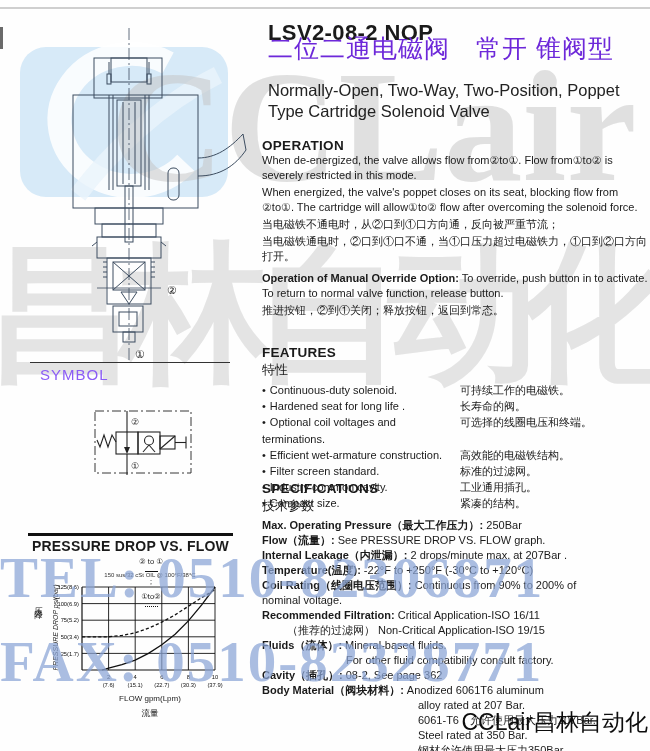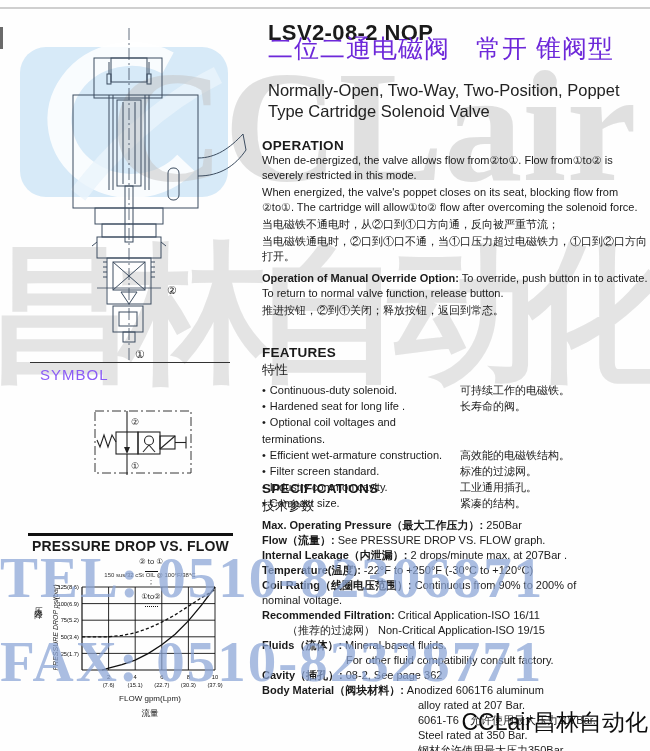--- a/index.html
+++ b/index.html
@@ -96,20 +96,21 @@
     <div class="feat-row">
       <span class="feat-en"><span class="bullet">•</span><span>Continuous-duty solenoid.</span></span>
         <span>可持续工作的电磁铁。</span>
       </div>
     <div class="feat-row">
       <span class="feat-en"><span class="bullet">•</span><span>Hardened seat for long life .</span></span>
         <span>长寿命的阀。</span>
       </div>
     <div class="feat-row">
       <span class="feat-en"><span class="bullet">•</span><span>Optional coil voltages and terminations.</span></span>
+        <span>可选择的线圈电压和终端。</span>
       </div>
     <div class="feat-row">
       <span class="feat-en"><span class="bullet">•</span><span>Efficient wet-armature construction.</span></span>
         <span>高效能的电磁铁结构。</span>
       </div>
     <div class="feat-row">
       <span class="feat-en"><span class="bullet">•</span><span>Filter screen standard.</span></span>
         <span>标准的过滤网。</span>
       </div>
     <div class="feat-row">

